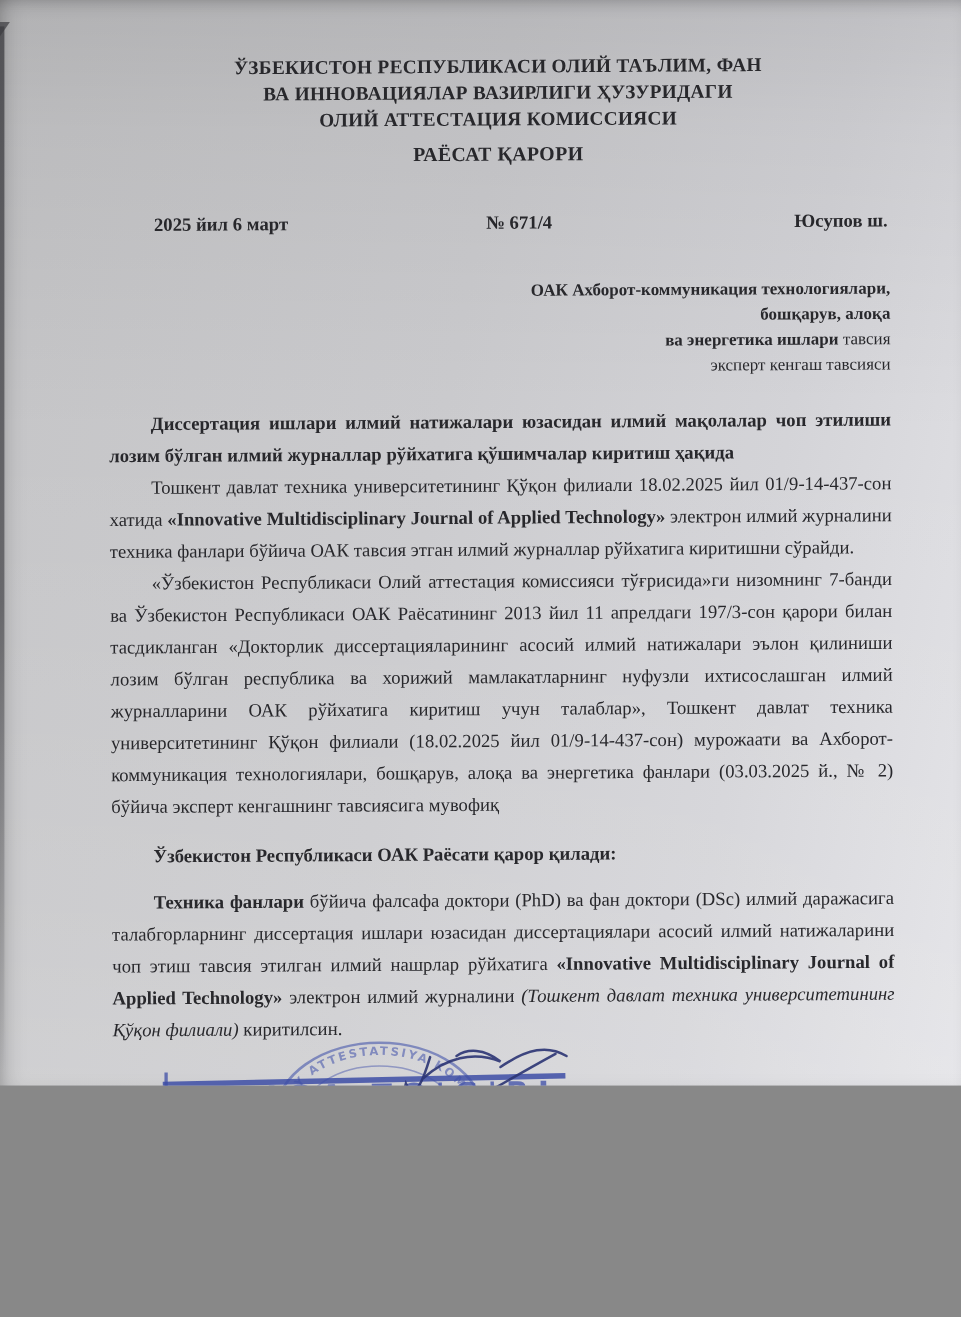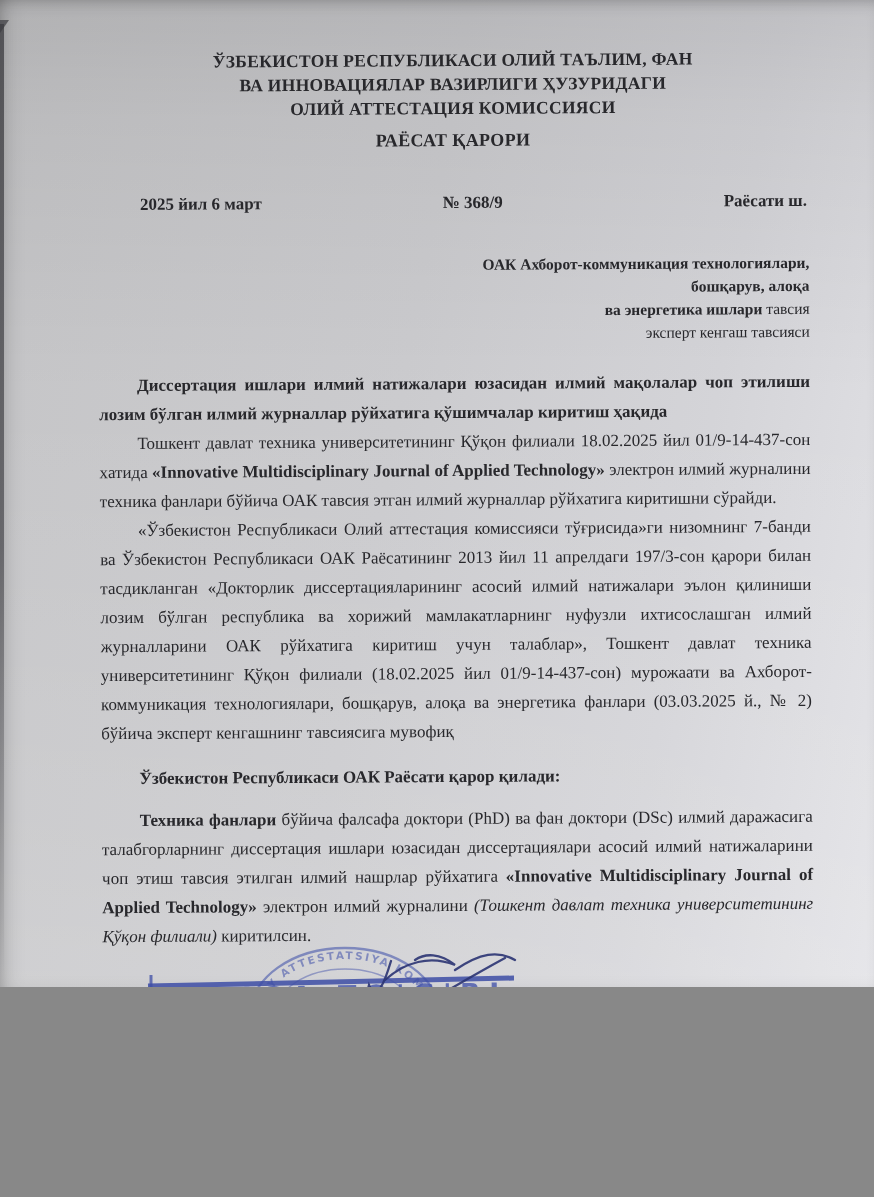--- a/index.html
+++ b/index.html
@@ -61,22 +61,22 @@
     <div class="org-header">
       <div>ЎЗБЕКИСТОН РЕСПУБЛИКАСИ ОЛИЙ ТАЪЛИМ, ФАН</div>
       <div>ВА ИННОВАЦИЯЛАР ВАЗИРЛИГИ ҲУЗУРИДАГИ</div>
       <div>ОЛИЙ АТТЕСТАЦИЯ КОМИССИЯСИ</div>
     </div>
 
     <div class="doc-type">РАЁСАТ ҚАРОРИ</div>
 
     <div class="meta-row">
       <span class="meta-date">2025 йил 6 март</span>
-      <span class="meta-num">№ 368/9</span>
-      <span class="meta-city">Раёсати ш.</span>
+      <span class="meta-num">№ 671/4</span>
+      <span class="meta-city">Юсупов ш.</span>
     </div>
 
     <div class="addressee">
       <div class="b">ОАК Ахборот-коммуникация технологиялари,</div>
       <div class="b">бошқарув, алоқа</div>
       <div><span class="b">ва энергетика ишлари</span><span> тавсия</span></div>
       <div>эксперт кенгаш тавсияси</div>
     </div>
 
     <p class="para subject b">Диссертация ишлари илмий натижалари юзасидан илмий мақолалар чоп этилиши лозим бўлган илмий журналлар рўйхатига қўшимчалар киритиш ҳақида</p>

